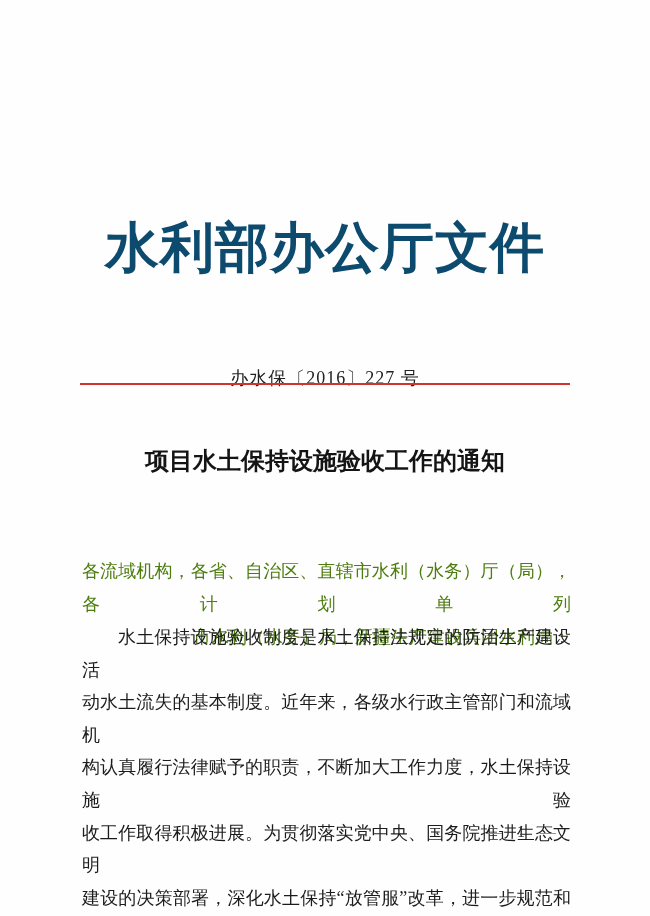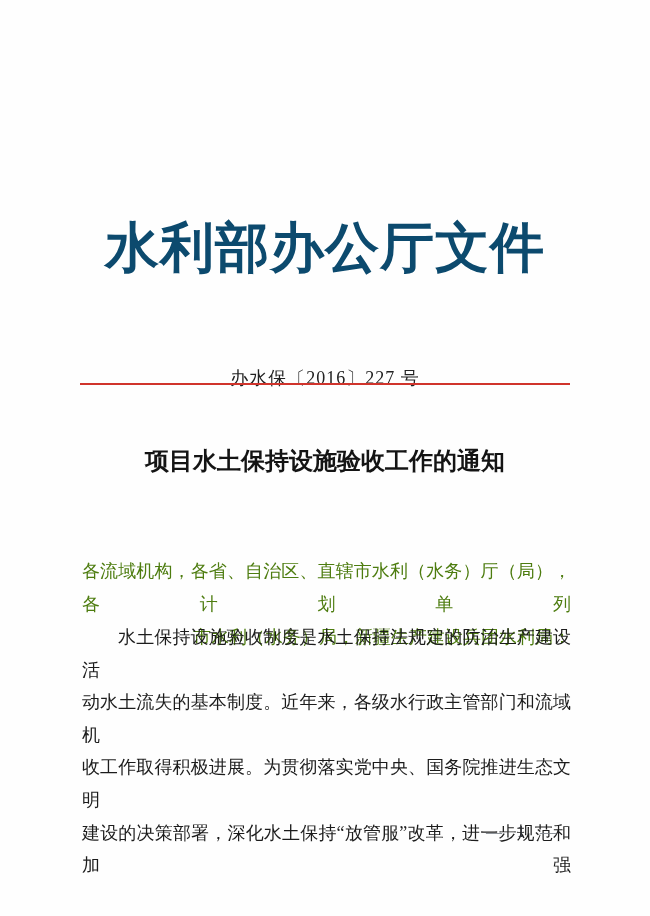--- a/index.html
+++ b/index.html
@@ -123,20 +123,21 @@
   </div>
 
   <div class="recipients">
     <div class="line just">各流域机构，各省、自治区、直辖市水利（水务）厅（局），各计划单列</div>
     <div class="line">市水利（水务）局，新疆生产建设兵团水利局：</div>
   </div>
 
   <div class="body-text">
     <div class="line just indent">水土保持设施验收制度是水土保持法规定的防治生产建设活</div>
     <div class="line just">动水土流失的基本制度。近年来，各级水行政主管部门和流域机</div>
+    <div class="line just">构认真履行法律赋予的职责，不断加大工作力度，水土保持设施验</div>
     <div class="line just">收工作取得积极进展。为贯彻落实党中央、国务院推进生态文明</div>
     <div class="line just">建设的决策部署，深化水土保持“放管服”改革，进一步规范和加强</div>
 
   </div>
 
   <div class="page-number">
     <span class="dash">—</span>
     <span class="num">1</span>
     <span class="dash">—</span>
   </div>

